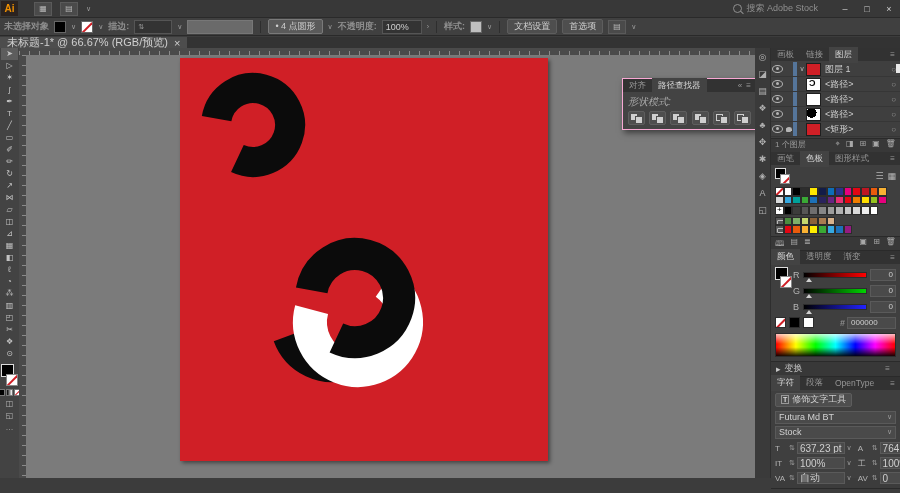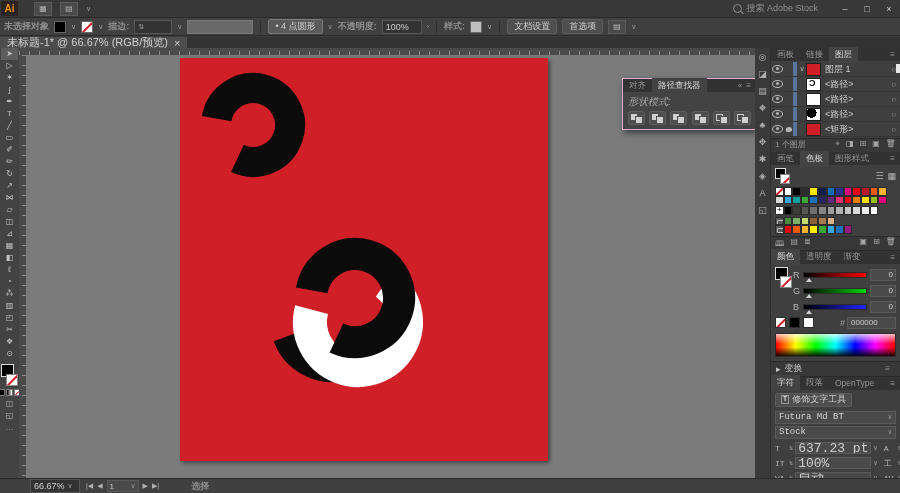--- a/index.html
+++ b/index.html
@@ -160,33 +160,33 @@
   .hexsw{width:9px;height:9px;border:1px solid #2c2c2c;position:relative;overflow:hidden;}
   .hexfield{margin-left:auto;display:flex;align-items:center;gap:2px;}
   .hexbox{width:44px;height:10px;background:#4a4a4a;border:1px solid #5a5a5a;color:#cfcfcf;
       font-size:8px;display:flex;align-items:center;padding-left:3px;}
   .spectrum{margin:2px 4px 4px;height:22px;border:1px solid #2c2c2c;
     background:linear-gradient(to bottom,rgba(255,255,255,.75),rgba(255,255,255,0) 45%,rgba(0,0,0,0) 60%,rgba(0,0,0,.9)),
       linear-gradient(to right,#f00,#ff0,#0f0,#0ff,#00f,#f0f,#f00);}
   
   .collbar{display:flex;align-items:center;height:14px;background:#383838;padding:0 5px;gap:4px;}
   
-  .chbody{padding:2px 4px;font-family:Liberation Mono, monospace;}
+  .chbody{padding:2px 4px;}
   .ttbtn{display:inline-flex;align-items:center;gap:3px;background:#4e4e4e;border:1px solid #5d5d5d;
       border-radius:2px;height:12px;padding:0 5px;color:#cfcfcf;margin:1px 0 2px;}
   .ttic{font-weight:bold;color:#ddd;border:1px solid #999;font-size:7px;padding:0 1px;line-height:7px;}
   .chfield{display:flex;align-items:center;background:#4a4a4a;border:1px solid #5a5a5a;height:11px;
       margin:2px 0;padding:0 3px;gap:3px;color:#d2d2d2;}
   .chfield .ddarrow{margin-left:auto;}
   .chgrid{display:grid;grid-template-columns:1fr 1fr;column-gap:6px;}
   .numf{display:flex;align-items:center;height:12px;margin:1.5px 0;gap:2px;}
   .nicon{color:#b5b5b5;font-size:8px;width:12px;}
   .stp{color:#9a9a9a;font-size:7px;}
   .nval{flex:1;height:10px;background:#4a4a4a;border:1px solid #5a5a5a;display:flex;align-items:center;
-      padding:0 2px;color:#cfcfcf;font-size:13px;white-space:nowrap;overflow:hidden;}
+      padding:0 2px;color:#cfcfcf;font-size:10px;white-space:nowrap;overflow:hidden;}
   
   .statusbar{left:0;top:478px;width:900px;height:15px;background:#404040;border-top:1px solid #2a2a2a;
       display:flex;align-items:center;gap:6px;padding-left:30px;box-sizing:border-box;}
   .navgrp{display:flex;align-items:center;gap:4px;color:#b0b0b0;font-size:7px;}
   .navfield{width:26px;height:10px;background:#4a4a4a;border:1px solid #5a5a5a;display:flex;
       align-items:center;justify-content:space-between;padding:0 2px;color:#cfcfcf;font-size:8px;}
 </style>
 </head>
 <body>
 
@@ -759,31 +759,14 @@
             <span class="nicon">AV</span>
             <span class="stp">⇅</span>
             <span class="nval">0</span>
 
           </div>
         </div>
       </div>
     </div>
   </div>
 
-  <div class="abs statusbar">
-    <span class="field" style="width:42px;">
-      <span>66.67%</span>
-      <span class="ddarrow">∨</span>
-    </span>
-    <span class="navgrp">
-      <span>|◀</span>
-      <span>◀</span>
-      <span class="navfield">
-        <span>1</span>
-        <span class="ddarrow">∨</span>
-      </span>
-      <span>▶</span>
-      <span>▶|</span>
-    </span>
-    <span class="dim" style="margin-left:26px;">选择</span>
-  </div>
 
 </div>
 
 </body></html>

